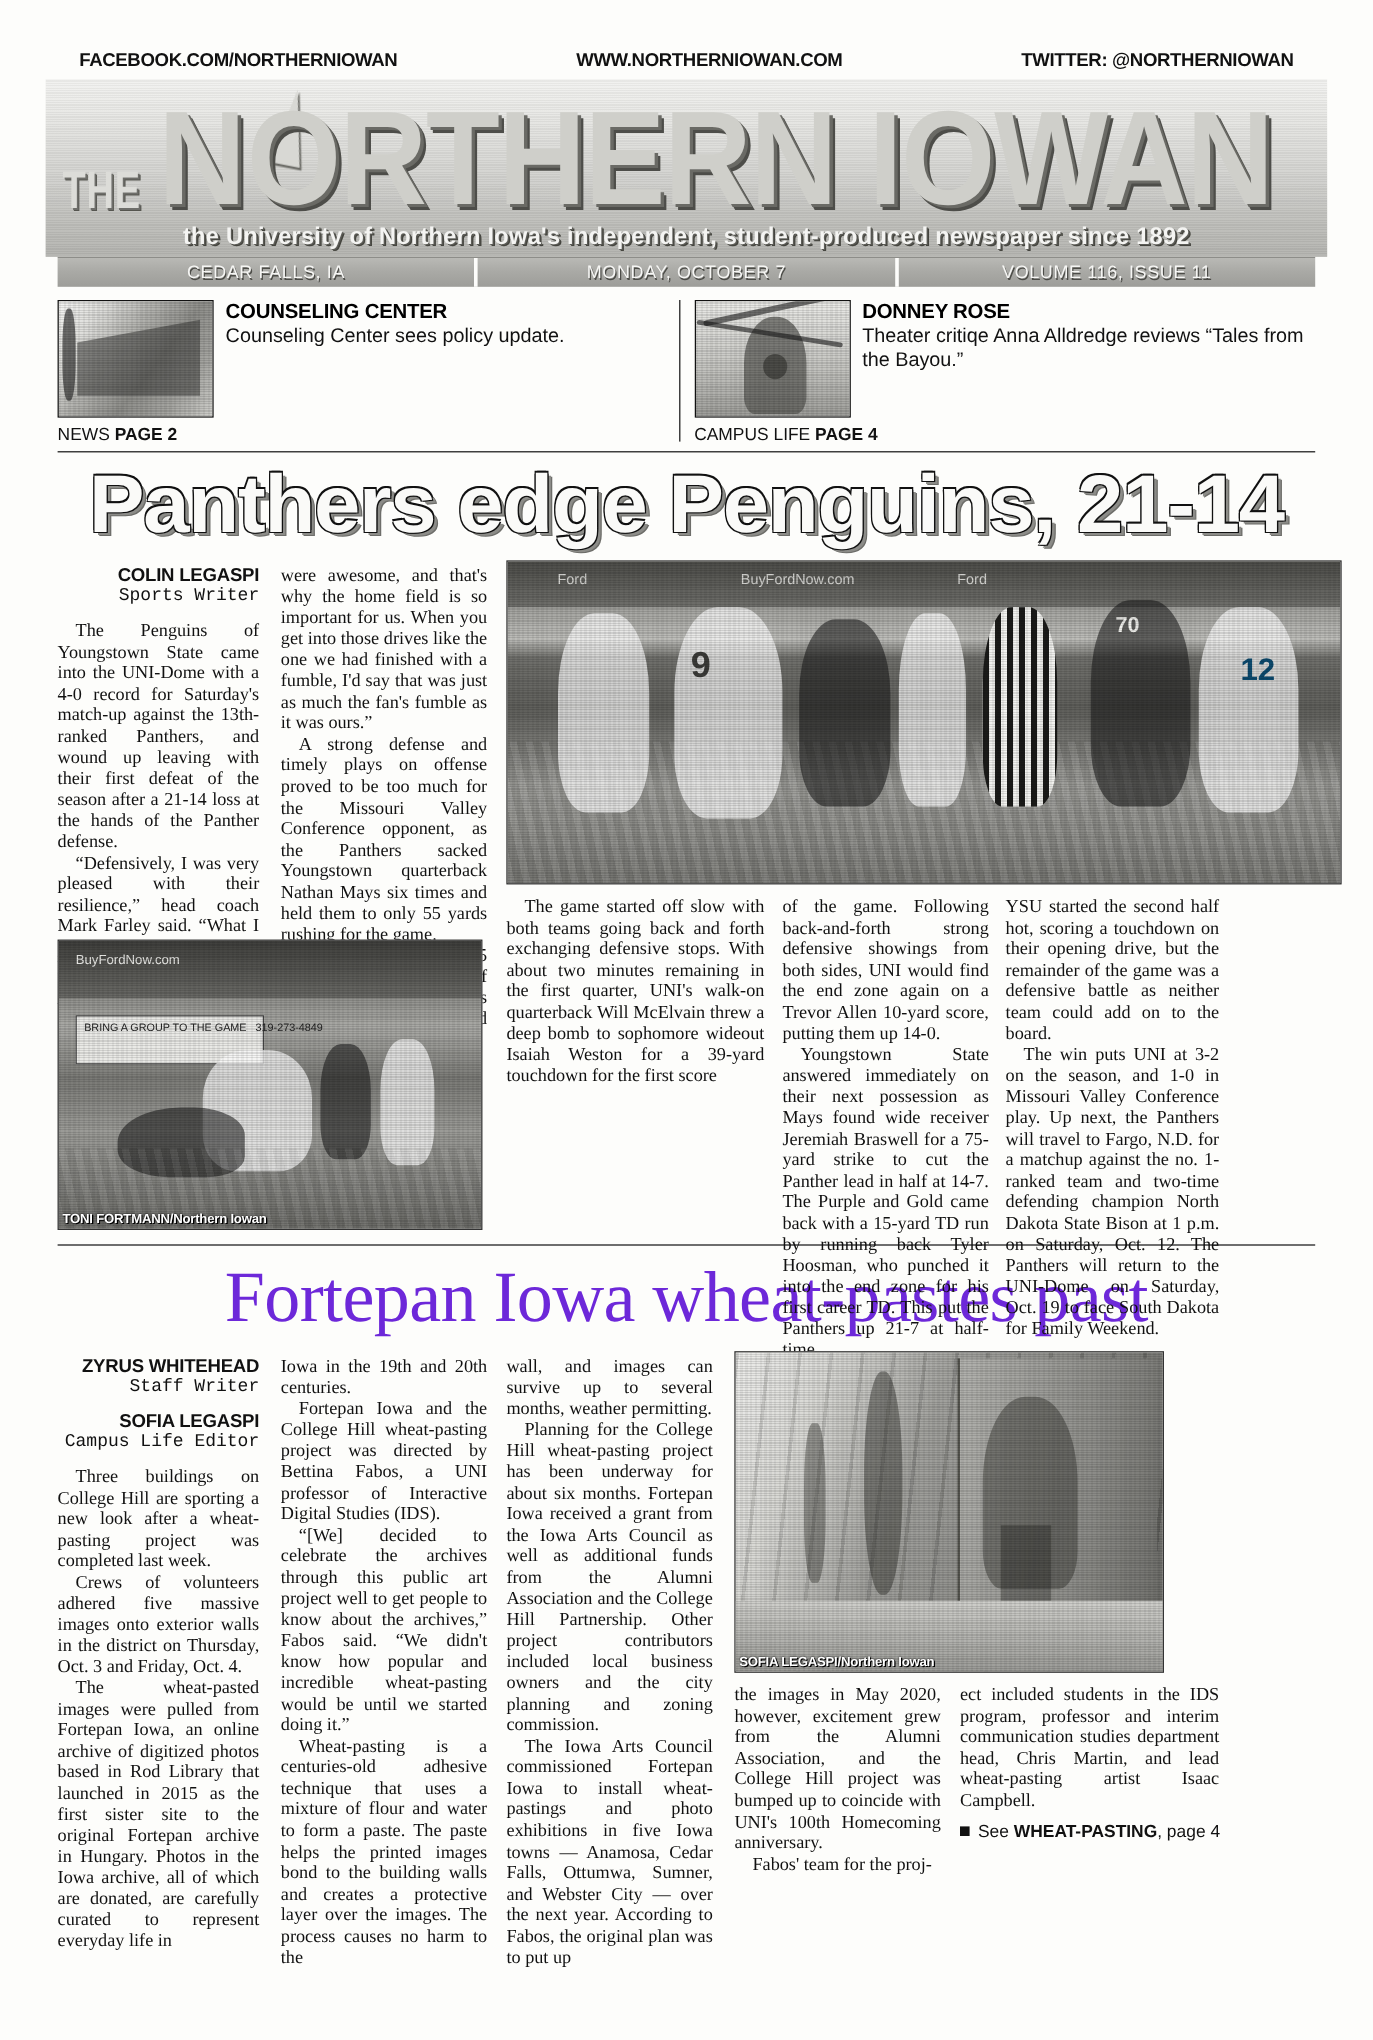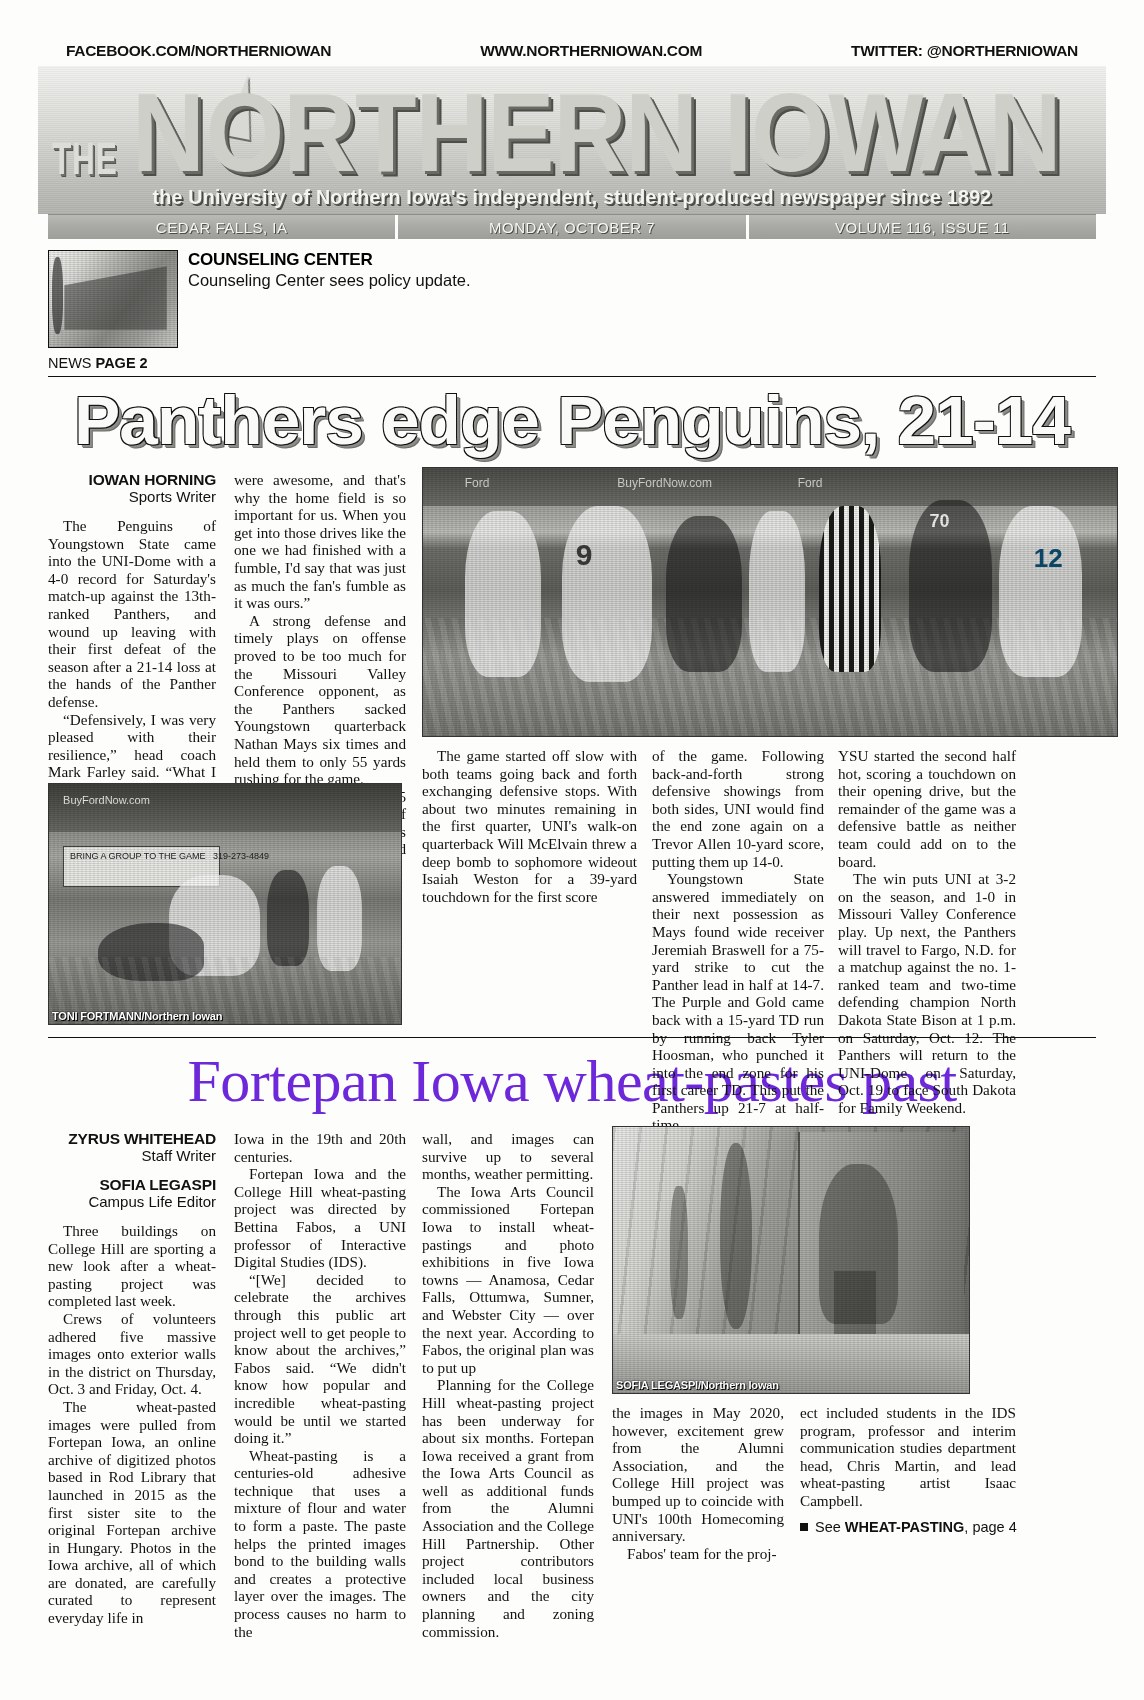--- a/index.html
+++ b/index.html
@@ -184,21 +184,21 @@
     hyphens:auto;
     color:#111;
   }
   .col p{margin:0;text-indent:15px;}
   .byline{
     font-family:"Liberation Sans", sans-serif;
     text-align:right;
     margin-bottom:12px;
   }
   .byline .nm{font-weight:bold;font-size:15.5px;line-height:17px;letter-spacing:-0.2px;}
-  .byline .ttl{font-size:15px;line-height:17px;}
+  .byline .ttl{font-size:15px;line-height:17px;font-family:Liberation Mono, monospace;}
 
   .photo{
     position:absolute;
     border:1px solid #333;
     overflow:hidden;
     background:#c9c9c5;
   }
   .photo .credit{
     position:absolute;left:3px;bottom:2px;
     font-family:"Liberation Sans", sans-serif;
@@ -304,33 +304,48 @@
         <div class="ph-tree" style="left:2%;top:6%;width:9%;height:80%;border-radius:40%;"></div>
         <div class="ph-noise"></div>
       </div>
       <div class="tz-body">
         <div class="tz-kicker">COUNSELING CENTER</div>
         <div class="tz-desc">Counseling Center sees policy update.</div>
       </div>
       <div class="tz-page"><span>NEWS </span><b>PAGE 2</b></div>
     </div>
 
+    <div class="teaser t2">
+      <div class="tz-thumb">
+        <div class="ph-wall" style="background:linear-gradient(180deg,#eaeae7,#c6c6c2 55%,#9d9d99)"></div>
+        <div style="position:absolute;left:32%;top:14%;width:40%;height:84%;background:rgba(90,90,86,.75);border-radius:48% 48% 18% 18%;"></div>
+        <div style="position:absolute;left:44%;top:46%;width:16%;height:22%;background:rgba(40,40,36,.55);border-radius:50%;"></div>
+        <div class="ph-tree" style="left:4%;top:4%;width:92%;height:5%;transform:rotate(-12deg);border-radius:6px;"></div>
+        <div class="ph-tree" style="left:0%;top:26%;width:96%;height:4%;transform:rotate(9deg);border-radius:6px;"></div>
+        <div class="ph-noise"></div>
+      </div>
+      <div class="tz-body">
+        <div class="tz-kicker">DONNEY ROSE</div>
+        <div class="tz-desc">Theater critiqe Anna Alldredge reviews “Tales from the Bayou.”</div>
+      </div>
+      <div class="tz-page"><span>CAMPUS LIFE </span><b>PAGE 4</b></div>
+    </div>
 
 
   </div>
 
   <hr class="hr-thick">
 
   <div class="headline-sports">Panthers edge Penguins, 21-14</div>
 
   <div class="art-sports">
 
     <div class="col" style="left:0;top:4px;width:168px;">
       <div class="byline">
-        <div class="nm">IOWAN HORNING</div>
+        <div class="nm">COLIN LEGASPI</div>
         <div class="ttl">Sports Writer</div>
       </div>
       <p>The Penguins of Youngstown State came into the UNI-Dome with a 4-0 record for Saturday's match-up against the 13th-ranked Panthers, and wound up leaving with their first defeat of the season after a 21-14 loss at the hands of the Panther defense.</p>
       <p>“Defensively, I was very pleased with their resilience,” head coach Mark Farley said. “What I probably enjoy the most is how a defense can energize a building, and how a building can energize a defense. I thought the fans</p>
     </div>
 
     <div class="col" style="left:186px;top:4px;width:172px;">
       <p style="text-indent:0">were awesome, and that's why the home field is so important for us. When you get into those drives like the one we had finished with a fumble, I'd say that was just as much the fan's fumble as it was ours.”</p>
       <p>A strong defense and timely plays on offense proved to be too much for the Missouri Valley Conference opponent, as the Panthers sacked Youngstown quarterback Nathan Mays six times and held them to only 55 yards rushing for the game.</p>
       <p>Elerson Smith had 2.5 sacks to tie his 2018 total of 7.5 through five games thus far. Brawntae Wells added 1.5 sacks as well.</p>
@@ -410,22 +425,22 @@
 
     <div class="col" style="left:186px;top:4px;width:172px;">
       <p style="text-indent:0">Iowa in the 19th and 20th centuries.</p>
       <p>Fortepan Iowa and the College Hill wheat-pasting project was directed by Bettina Fabos, a UNI professor of Interactive Digital Studies (IDS).</p>
       <p>“[We] decided to celebrate the archives through this public art project well to get people to know about the archives,” Fabos said. “We didn't know how popular and incredible wheat-pasting would be until we started doing it.”</p>
       <p>Wheat-pasting is a centuries-old adhesive technique that uses a mixture of flour and water to form a paste. The paste helps the printed images bond to the building walls and creates a protective layer over the images. The process causes no harm to the</p>
     </div>
 
     <div class="col" style="left:374px;top:4px;width:172px;">
       <p style="text-indent:0">wall, and images can survive up to several months, weather permitting.</p>
+      <p>Planning for the College Hill wheat-pasting project has been underway for about six months. Fortepan Iowa received a grant from the Iowa Arts Council as well as additional funds from the Alumni Association and the College Hill Partnership. Other project contributors included local business owners and the city planning and zoning commission.</p>
       <p>The Iowa Arts Council commissioned Fortepan Iowa to install wheat-pastings and photo exhibitions in five Iowa towns — Anamosa, Cedar Falls, Ottumwa, Sumner, and Webster City — over the next year. According to Fabos, the original plan was to put up</p>
-      <p>Planning for the College Hill wheat-pasting project has been underway for about six months. Fortepan Iowa received a grant from the Iowa Arts Council as well as additional funds from the Alumni Association and the College Hill Partnership. Other project contributors included local business owners and the city planning and zoning commission.</p>
     </div>
 
     <div class="photo" style="left:564px;top:0px;width:356px;height:266px;">
       <div class="ph-wall"></div>
       <div class="ph-bricks"></div>
       <div style="position:absolute;left:52%;top:2%;width:46%;height:96%;background:linear-gradient(100deg,#b2b2ae,#8d8d89 60%,#6e6e6a);border-left:2px solid #55554f;"></div>
       <div style="position:absolute;left:58%;top:14%;width:22%;height:60%;background:rgba(40,40,36,.42);border-radius:45% 45% 20% 20%;"></div>
       <div style="position:absolute;left:62%;top:54%;width:12%;height:30%;background:rgba(30,30,26,.35);"></div>
       <div style="position:absolute;left:30%;top:6%;width:9%;height:70%;background:rgba(45,45,40,.45);border-radius:46%;"></div>
       <div style="position:absolute;left:16%;top:22%;width:5%;height:50%;background:rgba(45,45,40,.4);border-radius:40%;"></div>

